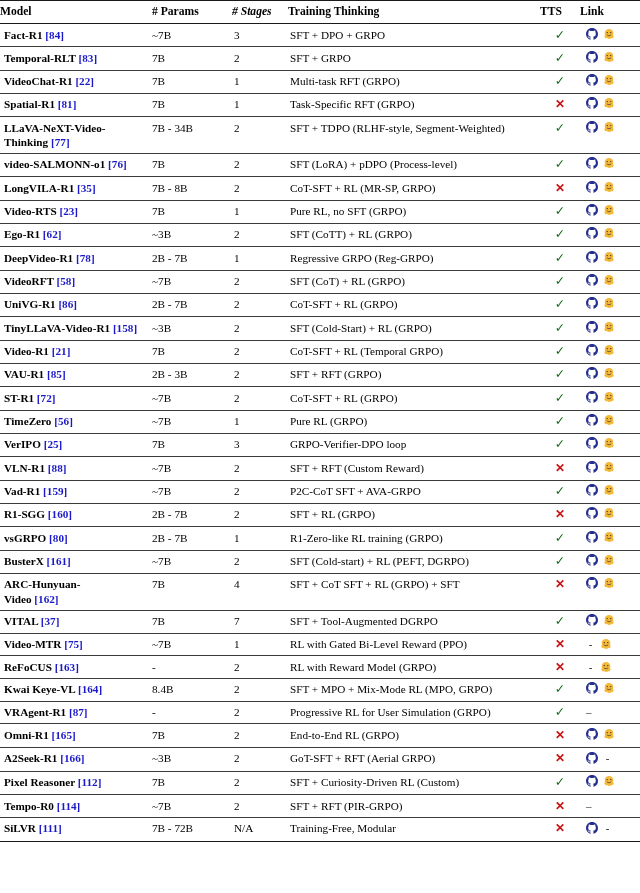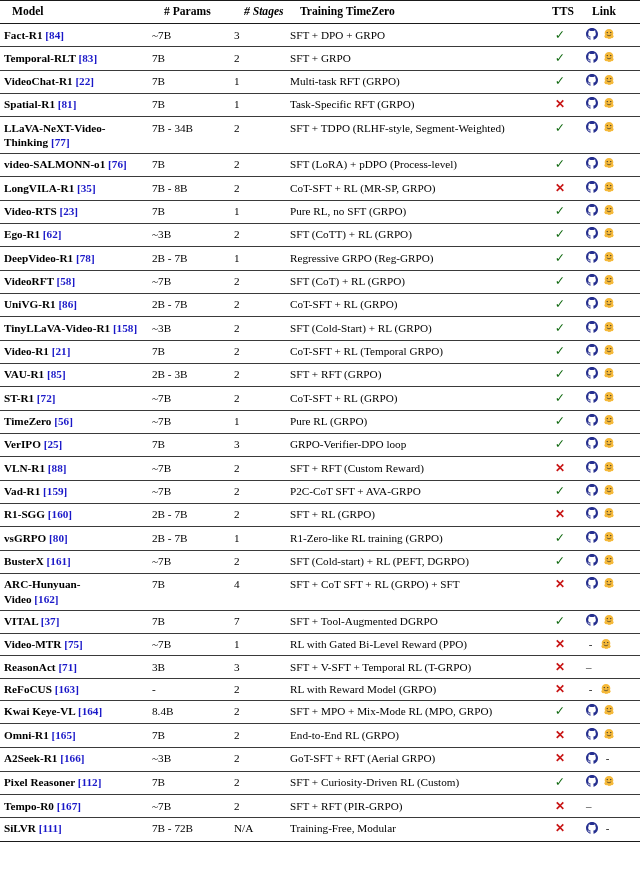--- a/index.html
+++ b/index.html
@@ -21,21 +21,21 @@
   }
   table.paper-table {
     width: 640px;
     border-collapse: collapse;
     table-layout: fixed;
     font-size: 11.2px;
   }
   table.paper-table thead th {
     font-weight: bold;
     font-size: 11.6px;
-    padding: 4px 0 5px 12px;
+    padding: 4px 0 5px 0;
     vertical-align: bottom;
     text-align: left;
     border-top: 1.6px solid #1a1a1a;
     border-bottom: 1.1px solid #1a1a1a;
     white-space: nowrap;
   }
   table.paper-table tbody td {
     padding: 3.5px 0 3.5px 0;
     vertical-align: top;
     border-bottom: 0.8px solid #3a3a3a;
@@ -102,21 +102,21 @@
         <col class="c-stages">
       <col class="c-strat">
         <col class="c-tts">
         <col class="c-link">
     </colgroup>
     <thead>
       <tr>
         <th class="h-model">Model</th>
         <th class="h-params"># Params</th>
         <th class="h-stages"># Stages</th>
-        <th class="h-strat">Training TimeZero</th>
+        <th class="h-strat">Training Thinking</th>
         <th class="h-tts">TTS</th>
         <th class="h-link">Link</th>
       </tr>
     </thead>
     <tbody id="tbody">
         <tr>
           <td class="cell-model"><span>Fact-R1</span> <span class="cite">[84]</span></td>
           <td class="cell-params">~7B</td>
           <td class="cell-stages">3</td>
           <td class="cell-strat">SFT + DPO + GRPO</td>
@@ -677,30 +677,20 @@
                 <svg viewBox="0 0 20 20" width="12" height="12" aria-hidden="true">
                   <path fill="#f5b93a" d="M10 1.6c-4.2 0-7.2 3.1-7.2 7 0 1.3.3 2.4.9 3.4-.7.1-1.3.6-1.5 1.3-.2.8.2 1.5.8 1.9-.2.6.1 1.3.7 1.6.5.3 1.1.2 1.6-.1.9.9 2.5 1.5 4.7 1.5s3.8-.6 4.7-1.5c.5.3 1.1.4 1.6.1.6-.3.9-1 .7-1.6.6-.4 1-1.1.8-1.9-.2-.7-.8-1.2-1.5-1.3.6-1 .9-2.1.9-3.4 0-3.9-3-7-7.2-7z"></path>
                   <circle cx="7.1" cy="7.7" r="1.15" fill="#2b2b2b"></circle>
                   <circle cx="12.9" cy="7.7" r="1.15" fill="#2b2b2b"></circle>
                   <path d="M6.8 11.6c.9.9 1.9 1.3 3.2 1.3s2.3-.4 3.2-1.3" stroke="#2b2b2b" stroke-width="1.1" fill="none" stroke-linecap="round"></path>
                 </svg>
               </span>
             </span></td>
         </tr>
         <tr>
-          <td class="cell-model"><span>ReasonAct</span> <span class="cite">[71]</span></td>
-          <td class="cell-params">3B</td>
-          <td class="cell-stages">3</td>
-          <td class="cell-strat">SFT + V-SFT + Temporal RL (T-GRPO)</td>
-          <td class="cell-tts"><span class="tts-no">✕</span></td>
-          <td class="cell-link"><span class="linkset">
-              <span class="dash-only">–</span>
-            </span></td>
-        </tr>
-        <tr>
           <td class="cell-model"><span>ReFoCUS</span> <span class="cite">[163]</span></td>
           <td class="cell-params">-</td>
           <td class="cell-stages">2</td>
           <td class="cell-strat">RL with Reward Model (GRPO)</td>
           <td class="cell-tts"><span class="tts-no">✕</span></td>
           <td class="cell-link"><span class="linkset">
               <span class="dash-slot">-</span>
               <span class="hf-icon">
                 <svg viewBox="0 0 20 20" width="12" height="12" aria-hidden="true">
                   <path fill="#f5b93a" d="M10 1.6c-4.2 0-7.2 3.1-7.2 7 0 1.3.3 2.4.9 3.4-.7.1-1.3.6-1.5 1.3-.2.8.2 1.5.8 1.9-.2.6.1 1.3.7 1.6.5.3 1.1.2 1.6-.1.9.9 2.5 1.5 4.7 1.5s3.8-.6 4.7-1.5c.5.3 1.1.4 1.6.1.6-.3.9-1 .7-1.6.6-.4 1-1.1.8-1.9-.2-.7-.8-1.2-1.5-1.3.6-1 .9-2.1.9-3.4 0-3.9-3-7-7.2-7z"></path>
@@ -727,20 +717,30 @@
                 <svg viewBox="0 0 20 20" width="12" height="12" aria-hidden="true">
                   <path fill="#f5b93a" d="M10 1.6c-4.2 0-7.2 3.1-7.2 7 0 1.3.3 2.4.9 3.4-.7.1-1.3.6-1.5 1.3-.2.8.2 1.5.8 1.9-.2.6.1 1.3.7 1.6.5.3 1.1.2 1.6-.1.9.9 2.5 1.5 4.7 1.5s3.8-.6 4.7-1.5c.5.3 1.1.4 1.6.1.6-.3.9-1 .7-1.6.6-.4 1-1.1.8-1.9-.2-.7-.8-1.2-1.5-1.3.6-1 .9-2.1.9-3.4 0-3.9-3-7-7.2-7z"></path>
                   <circle cx="7.1" cy="7.7" r="1.15" fill="#2b2b2b"></circle>
                   <circle cx="12.9" cy="7.7" r="1.15" fill="#2b2b2b"></circle>
                   <path d="M6.8 11.6c.9.9 1.9 1.3 3.2 1.3s2.3-.4 3.2-1.3" stroke="#2b2b2b" stroke-width="1.1" fill="none" stroke-linecap="round"></path>
                 </svg>
               </span>
             </span></td>
         </tr>
         <tr>
+          <td class="cell-model"><span>VRAgent-R1</span> <span class="cite">[87]</span></td>
+          <td class="cell-params">-</td>
+          <td class="cell-stages">2</td>
+          <td class="cell-strat">Progressive RL for User Simulation (GRPO)</td>
+          <td class="cell-tts"><span class="tts-yes">✓</span></td>
+          <td class="cell-link"><span class="linkset">
+              <span class="dash-only">–</span>
+            </span></td>
+        </tr>
+        <tr>
           <td class="cell-model"><span>Omni-R1</span> <span class="cite">[165]</span></td>
           <td class="cell-params">7B</td>
           <td class="cell-stages">2</td>
           <td class="cell-strat">End-to-End RL (GRPO)</td>
           <td class="cell-tts"><span class="tts-no">✕</span></td>
           <td class="cell-link"><span class="linkset">
               <span class="gh-icon">
                 <svg viewBox="0 0 16 16" width="12" height="12" aria-hidden="true">
                   <path fill="#252f8f" d="M8 0C3.58 0 0 3.58 0 8c0 3.54 2.29 6.53 5.47 7.59.4.07.55-.17.55-.38 0-.19-.01-.82-.01-1.49-2.01.37-2.53-.49-2.69-.94-.09-.23-.48-.94-.82-1.13-.28-.15-.68-.52-.01-.53.63-.01 1.08.58 1.23.82.72 1.21 1.87.87 2.33.66.07-.52.28-.87.51-1.07-1.78-.2-3.64-.89-3.64-3.95 0-.87.31-1.59.82-2.15-.08-.2-.36-1.02.08-2.12 0 0 .67-.21 2.2.82a7.42 7.42 0 0 1 2-.27c.68 0 1.36.09 2 .27 1.53-1.04 2.2-.82 2.2-.82.44 1.1.16 1.92.08 2.12.51.56.82 1.27.82 2.15 0 3.07-1.87 3.75-3.65 3.95.29.25.54.73.54 1.48 0 1.07-.01 1.93-.01 2.2 0 .21.15.46.55.38A8.01 8.01 0 0 0 16 8c0-4.42-3.58-8-8-8z"></path>
                 </svg>
@@ -786,21 +786,21 @@
                 <svg viewBox="0 0 20 20" width="12" height="12" aria-hidden="true">
                   <path fill="#f5b93a" d="M10 1.6c-4.2 0-7.2 3.1-7.2 7 0 1.3.3 2.4.9 3.4-.7.1-1.3.6-1.5 1.3-.2.8.2 1.5.8 1.9-.2.6.1 1.3.7 1.6.5.3 1.1.2 1.6-.1.9.9 2.5 1.5 4.7 1.5s3.8-.6 4.7-1.5c.5.3 1.1.4 1.6.1.6-.3.9-1 .7-1.6.6-.4 1-1.1.8-1.9-.2-.7-.8-1.2-1.5-1.3.6-1 .9-2.1.9-3.4 0-3.9-3-7-7.2-7z"></path>
                   <circle cx="7.1" cy="7.7" r="1.15" fill="#2b2b2b"></circle>
                   <circle cx="12.9" cy="7.7" r="1.15" fill="#2b2b2b"></circle>
                   <path d="M6.8 11.6c.9.9 1.9 1.3 3.2 1.3s2.3-.4 3.2-1.3" stroke="#2b2b2b" stroke-width="1.1" fill="none" stroke-linecap="round"></path>
                 </svg>
               </span>
             </span></td>
         </tr>
         <tr>
-          <td class="cell-model"><span>Tempo-R0</span> <span class="cite">[167]</span></td>
+          <td class="cell-model"><span>Tempo-R0</span> <span class="cite">[114]</span></td>
           <td class="cell-params">~7B</td>
           <td class="cell-stages">2</td>
           <td class="cell-strat">SFT + RFT (PIR-GRPO)</td>
           <td class="cell-tts"><span class="tts-no">✕</span></td>
           <td class="cell-link"><span class="linkset">
               <span class="dash-only">–</span>
             </span></td>
         </tr>
         <tr>
           <td class="cell-model"><span>SiLVR</span> <span class="cite">[111]</span></td>

